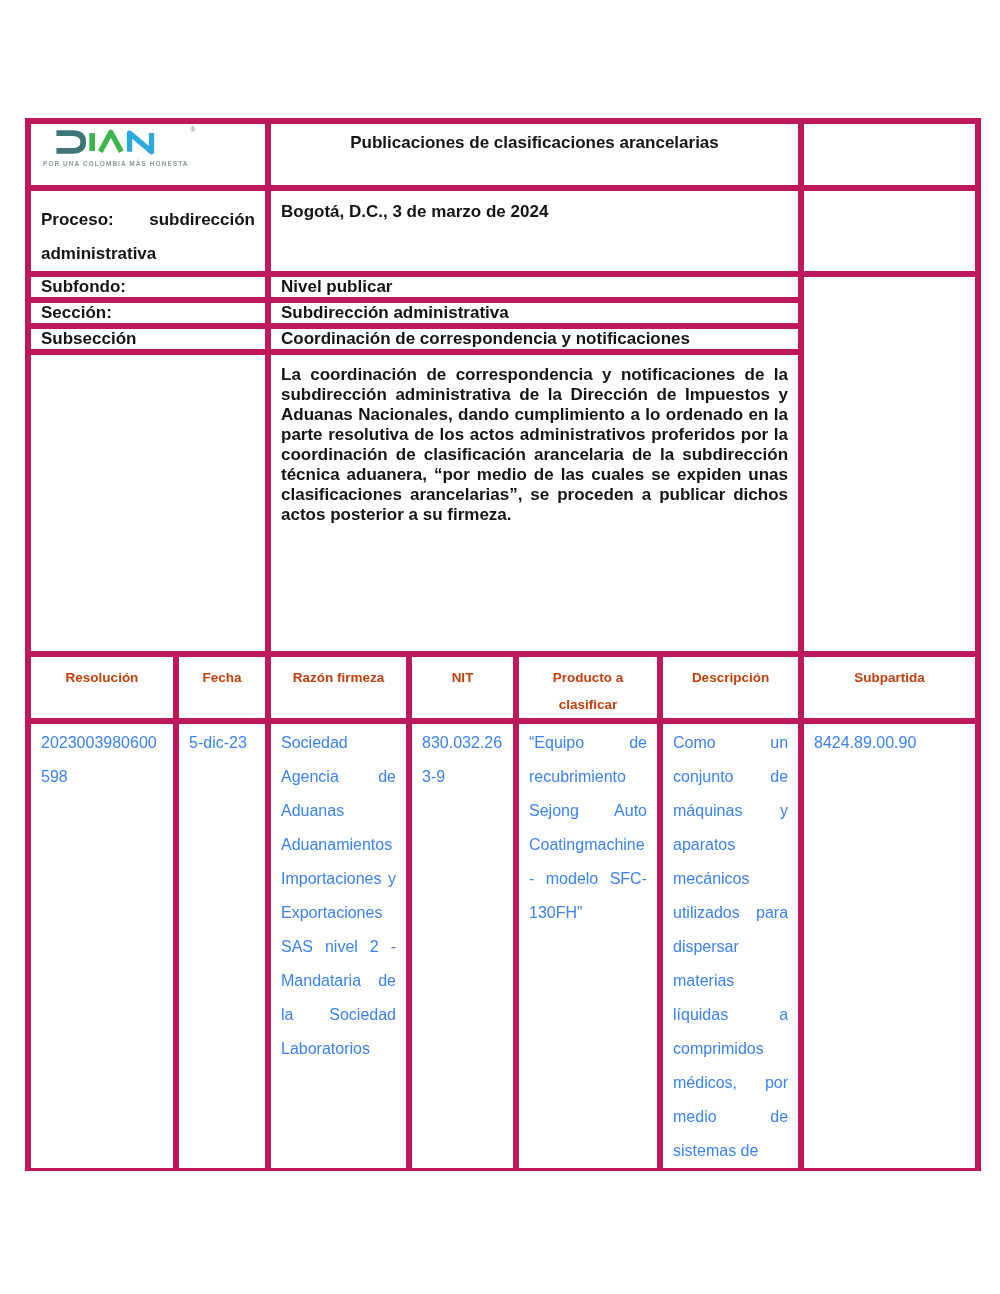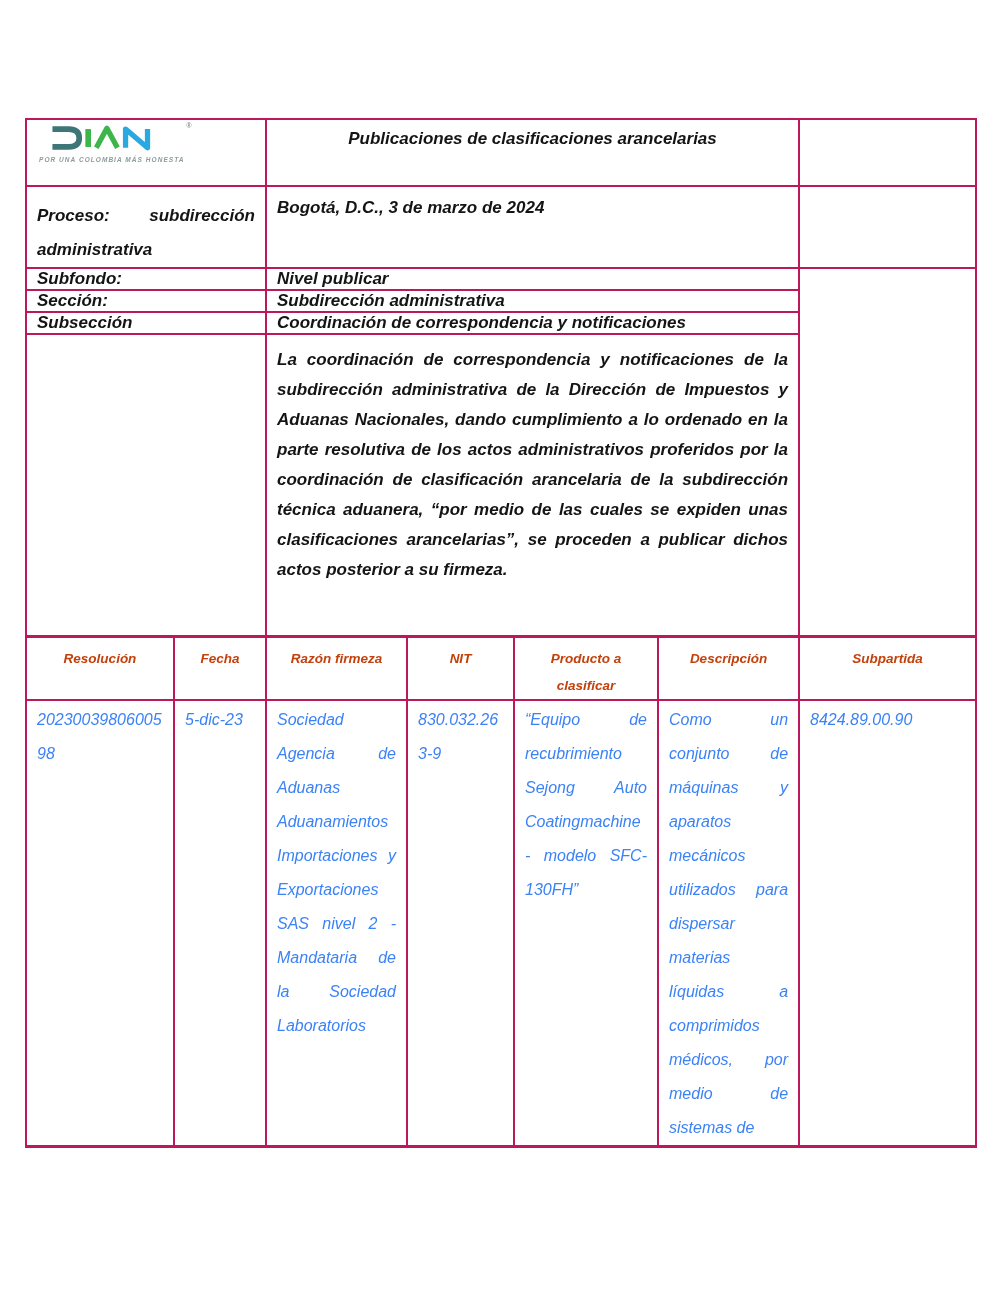--- a/index.html
+++ b/index.html
@@ -13,24 +13,23 @@
   }
   table.doc {
     position: absolute;
     left: 25px;
     top: 118px;
     width: 950px;
     border-collapse: collapse;
     table-layout: fixed;
   }
   td {
-    border: 2px solid #be185d;
+    border: 6px solid #be185d;
     vertical-align: top;
     overflow: hidden;
-    font-style: italic;
   }
   
   tr.row-logo   { height: 67px; }
   tr.row-proc   { height: 67px; }
   tr.row-meta   { height: 18px; }
   tr.row-para   { height: 302px; }
   tr.row-thead  { height: 60px; }
   tr.row-data   { height: 442px; }
 
   .bold17 { font-weight: 700; font-size: 17px; color: #141414; }
@@ -53,21 +52,21 @@
     right: -7px;
     font-size: 7px;
     color: #6d7b7b;
   }
 
   .cell-title   { text-align: center; padding: 9px 10px 0 10px; }
   .cell-proc    { text-align: justify; line-height: 34px; padding: 12px 10px 0 10px; }
   .cell-date    { padding: 4px 10px 0 10px; line-height: 34px; }
   .cell-mlabel  { vertical-align: middle; padding: 0 10px; }
   .cell-mvalue  { vertical-align: middle; padding: 0 10px; }
-  .cell-para    { text-align: justify; line-height: 30px; padding: 10px 10px 0 10px; }
+  .cell-para    { text-align: justify; line-height: 20px; padding: 10px 10px 0 10px; }
   .cell-empty   { }
 
   .cell-th {
     font-weight: 700;
     font-size: 13.5px;
     text-align: center;
     line-height: 27px;
     padding: 7px 6px 0 6px;
     color: #c2410c;
   }

